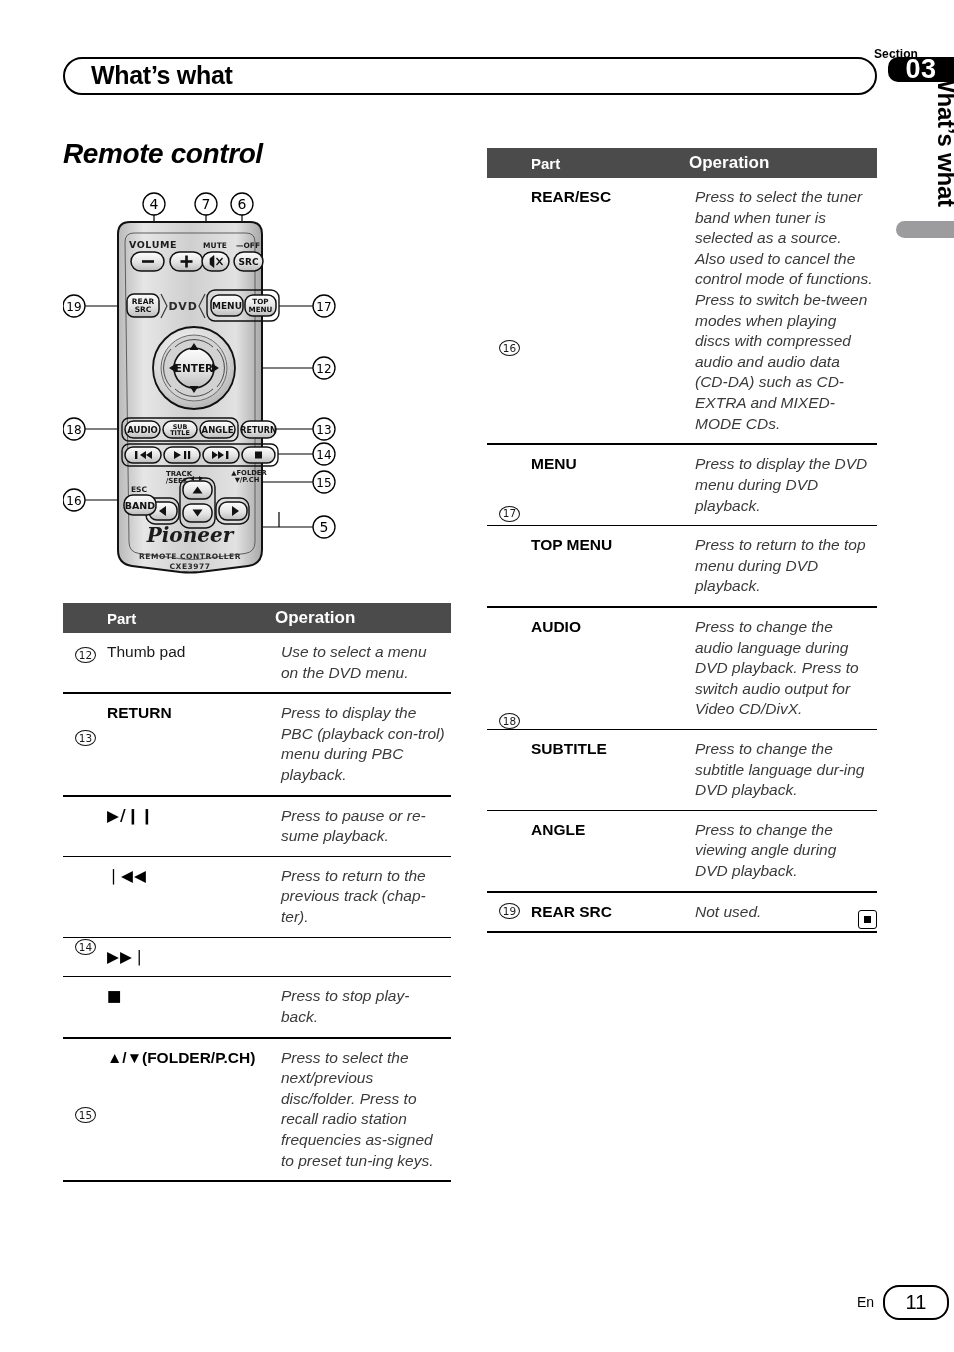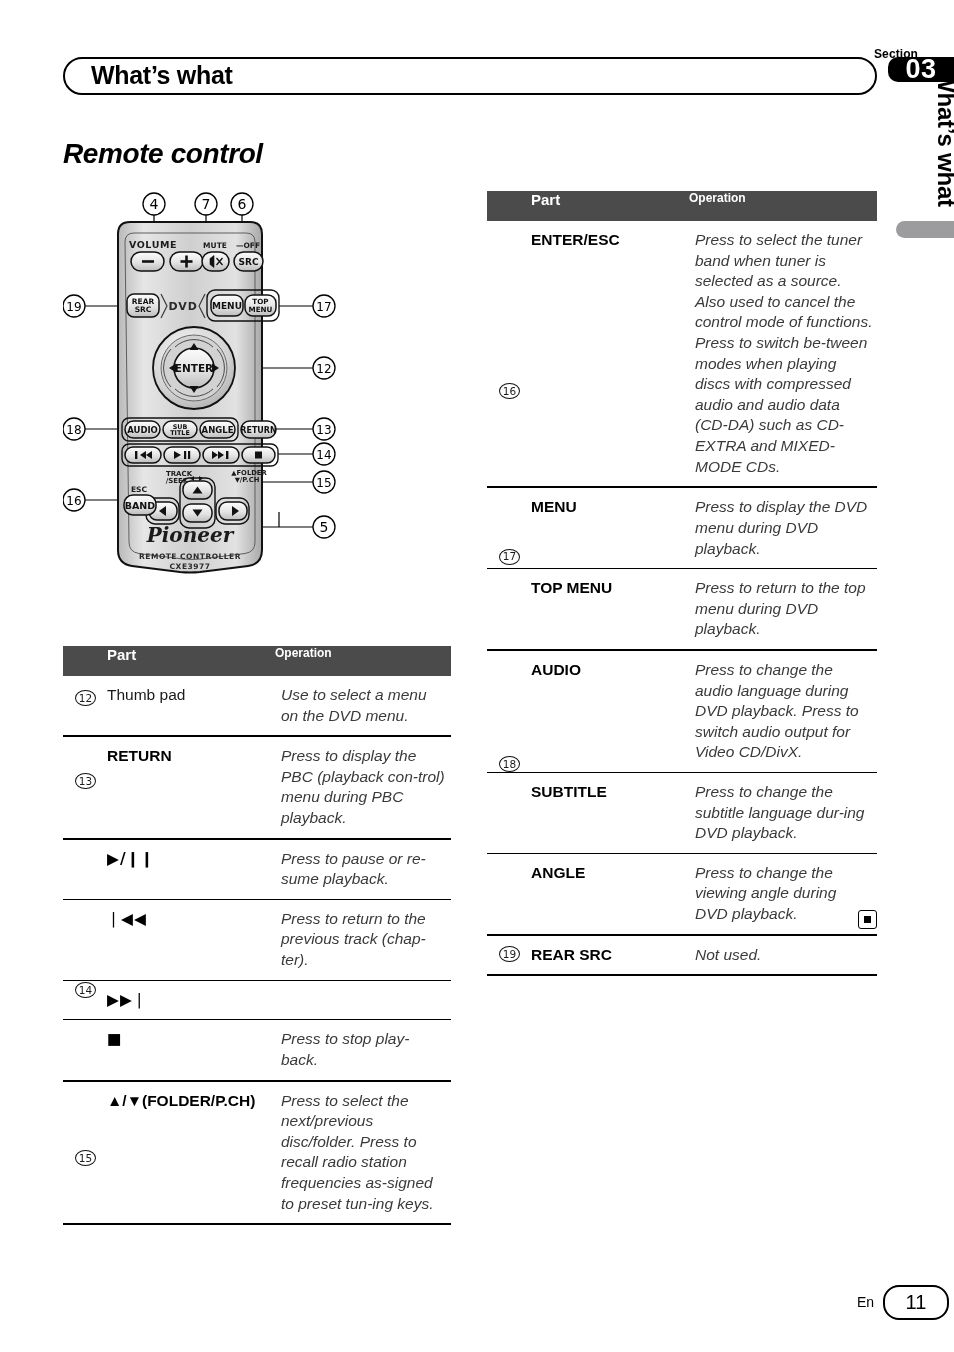--- a/index.html
+++ b/index.html
@@ -48,25 +48,25 @@
   }
 
   
   .remote-fig{position:absolute;left:63px;top:182px;width:390px;height:400px;}
   .remote-fig svg{display:block;}
 
   
   .tbl{position:absolute;border-collapse:collapse;}
   .tbl .thead{
     background:#4b4b4b;color:#fff;height:30px;
-    display:flex;margin-top:43px;
+    display:flex;align-items:center;
   }
   .thead .c-num{width:44px;}
   .thead .c-part{flex:0 0 168px;font-size:15px;font-weight:bold;}
-  .thead .c-op{flex:1;font-size:12px;font-weight:bold;}
+  .thead .c-op{flex:1;font-size:17px;font-weight:bold;}
 
   .grp{position:relative;border-bottom:2.3px solid #000;}
   .grp .num{
     position:absolute;left:12px;font-size:13px;color:#1a1a1a;
     font-family:"DejaVu Sans",sans-serif;
   }
   .row{display:flex;align-items:flex-start;}
   .row + .row{border-top:1.7px solid #000;}
   .row .part{
     flex:0 0 168px;margin-left:44px;padding:9px 6px 9px 0;
@@ -433,21 +433,21 @@
   <div class="tbl tbl-right">
     <div class="thead">
       <div class="c-num"></div>
       <div class="c-part">Part</div>
       <div class="c-op">Operation</div>
     </div>
 
     <div class="grp">
       <div class="num" style="top:162px"><span style="display: inline-flex; align-items: center; justify-content: center; width: 19px; height: 14px; border: 1.1px solid rgb(17, 17, 17); border-radius: 50%; font-size: 10.5px; line-height: 1;">16</span></div>
       <div class="row">
-        <div class="part b">ENTER/ESC</div>
+        <div class="part b">REAR/ESC</div>
         <div class="op tight">Press to select the tuner band when tuner is selected as a source. Also used to cancel the control mode of functions. Press to switch be-tween modes when playing discs with compressed audio and audio data (CD-DA) such as CD-EXTRA and MIXED-MODE CDs.</div>
       </div>
     </div>
 
     <div class="grp">
       <div class="num" style="top:60px"><span style="display: inline-flex; align-items: center; justify-content: center; width: 19px; height: 14px; border: 1.1px solid rgb(17, 17, 17); border-radius: 50%; font-size: 10.5px; line-height: 1;">17</span></div>
       <div class="row">
         <div class="part b">MENU</div>
         <div class="op">Press to display the DVD menu during DVD playback.</div>
       </div>

